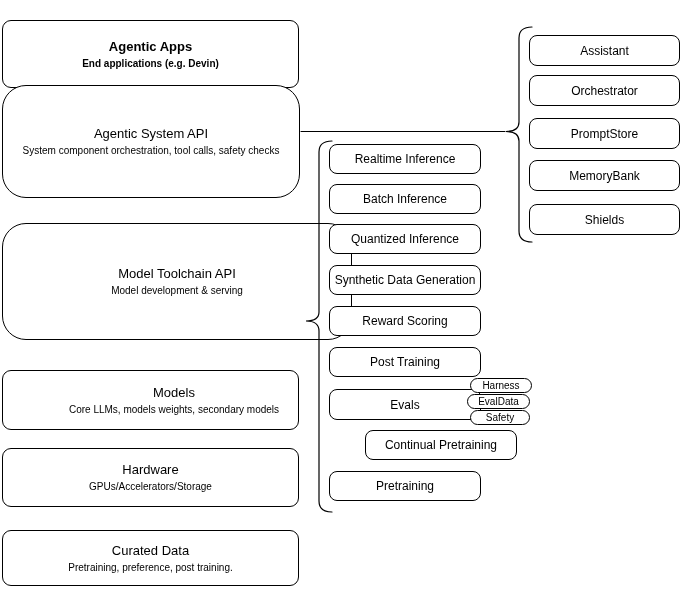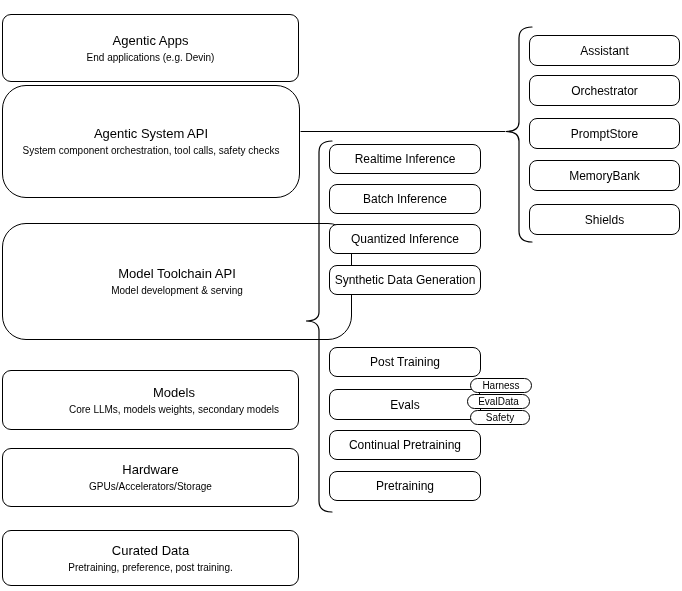--- a/index.html
+++ b/index.html
@@ -83,21 +83,21 @@
 <body>
 
 <div class="canvas">
 
   <svg class="overlay" viewBox="0 0 682 591" xmlns="http://www.w3.org/2000/svg">
     <path d="M 301 131.5 L 505 131.5" fill="none" stroke="#000000" stroke-width="1.1" stroke-linecap="round"></path>
     <path d="M 532 27 Q 519 27 519 38 L 519 122 Q 519 131.5 506 131.5 Q 519 131.5 519 141 L 519 231 Q 519 242 532 242" fill="none" stroke="#000000" stroke-width="1.2" stroke-linecap="round"></path>
     <path d="M 332 141 Q 319 141 319 152 L 319 312 Q 319 321 306 321 Q 319 321 319 331 L 319 501 Q 319 512 332 512" fill="none" stroke="#000000" stroke-width="1.2" stroke-linecap="round"></path>
   </svg>
 
-  <div class="node stack" style="left:2px; top:14px; width:297px; height:68px;">
+  <div class="node stack" style="left:2px; top:20px; width:297px; height:68px;font-weight:bold;">
     <div class="title">Agentic Apps</div>
     <div class="subtitle">End applications (e.g. Devin)</div>
   </div>
 
   <div class="node bigstack" style="left:2px; top:85px; width:298px; height:113px;">
     <div class="title">Agentic System API</div>
     <div class="subtitle">System component orchestration, tool calls, safety checks</div>
   </div>
 
   <div class="node bigstack" style="left:2px; top:223px; width:350px; height:117px;">
@@ -125,27 +125,30 @@
   </div>
   <div class="node mid" style="top:184px;">
     <span>Batch Inference</span>
   </div>
   <div class="node mid" style="top:224px;">
     <span>Quantized Inference</span>
   </div>
   <div class="node mid" style="top:265px;">
     <span>Synthetic Data Generation</span>
   </div>
+  <div class="node mid" style="top:306px;">
+    <span>Reward Scoring</span>
+  </div>
   <div class="node mid" style="top:347px;">
     <span>Post Training</span>
   </div>
   <div class="node mid" style="top:389px; height:31px;">
     <span>Evals</span>
   </div>
-  <div class="node mid" style="top:430px;">
+  <div class="node mid" style="top:430px;margin-left:36px;">
     <span>Continual Pretraining</span>
   </div>
   <div class="node mid" style="top:471px;">
     <span>Pretraining</span>
   </div>
 
   <div class="node pill" style="left:470px; top:378px; width:62px;">
     <span>Harness</span>
   </div>
   <div class="node pill" style="left:467px; top:394px; width:63px;">

